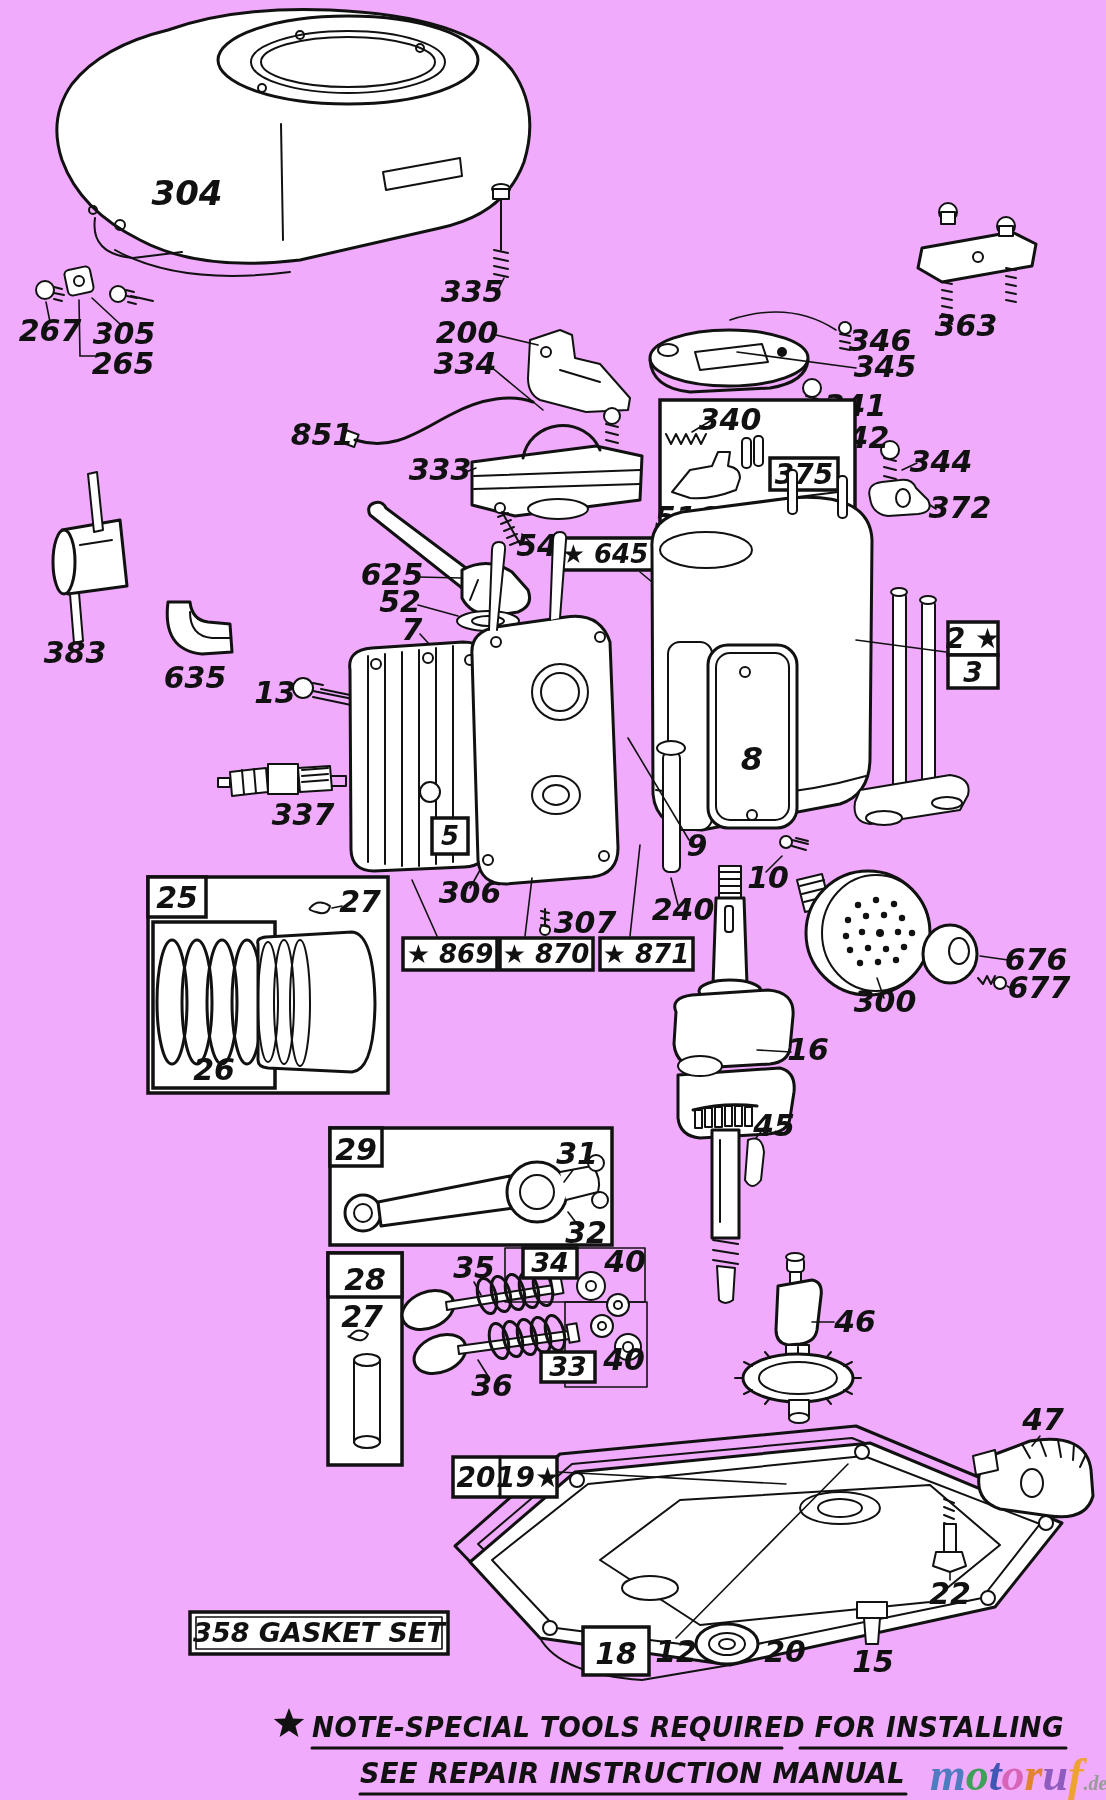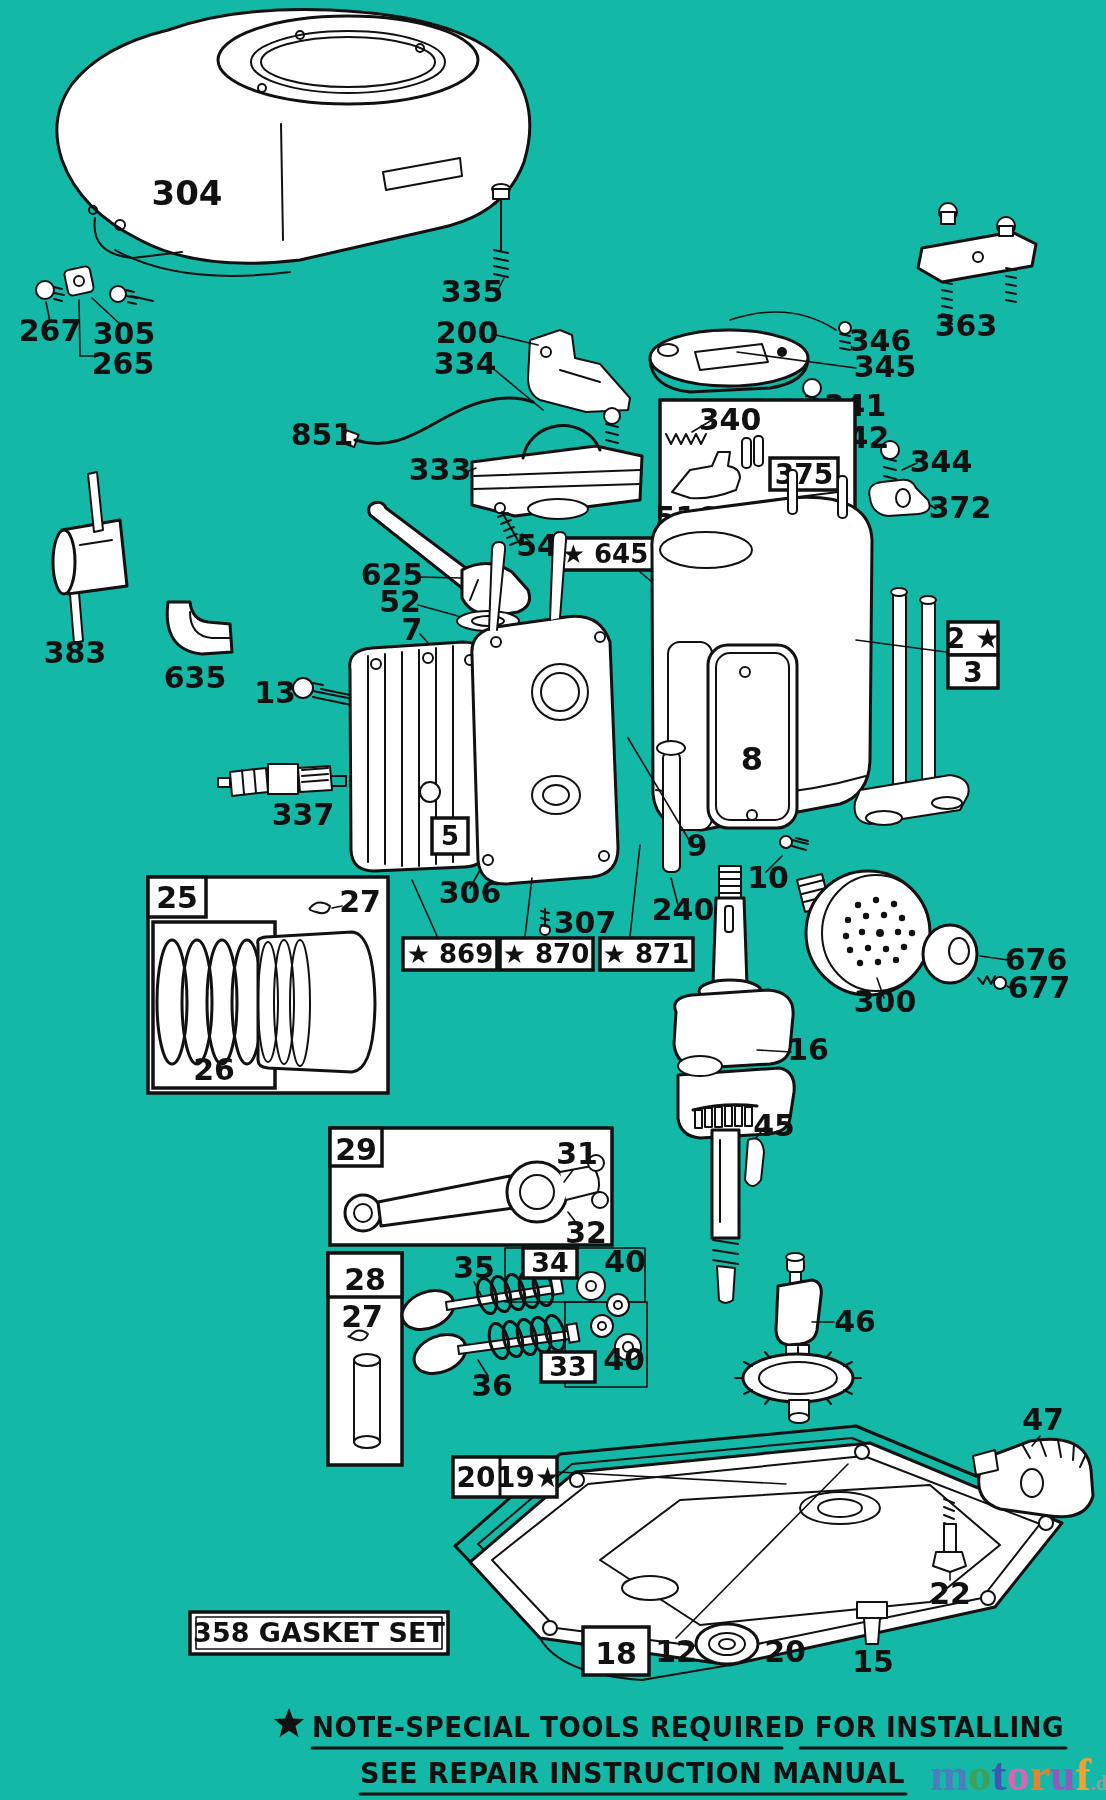--- a/index.html
+++ b/index.html
@@ -1,16 +1,16 @@
 <!DOCTYPE html>
 <html><head>
 <meta charset="utf-8">
 <style>
   html,body{margin:0;padding:0;background:#fff;}
-  .page{position:relative;width:1106px;height:1800px;background:#14b8a6;overflow:hidden;}
+  .page{position:relative;width:1106px;height:1800px;background:#f0abfc;overflow:hidden;font-style:italic;}
   svg{position:absolute;left:0;top:0;}
   svg text{font-family:"DejaVu Sans","Liberation Sans",sans-serif;font-weight:bold;fill:#111;}
   .lbl{font-size:30px;}
   .s26{font-size:26px;} .s27{font-size:27px;} .s28{font-size:28px;}
   .s32{font-size:32px;} .s34{font-size:34px;}
   .o3{fill:#fff;stroke:#111;stroke-width:3;stroke-linejoin:round;stroke-linecap:round;}
   .o2{fill:#fff;stroke:#111;stroke-width:2;stroke-linejoin:round;stroke-linecap:round;}
   .n3{fill:none;stroke:#111;stroke-width:3;stroke-linejoin:round;stroke-linecap:round;}
   .n2{fill:none;stroke:#111;stroke-width:2;stroke-linejoin:round;stroke-linecap:round;}
   .ld{fill:none;stroke:#111;stroke-width:2;stroke-linecap:round;}

